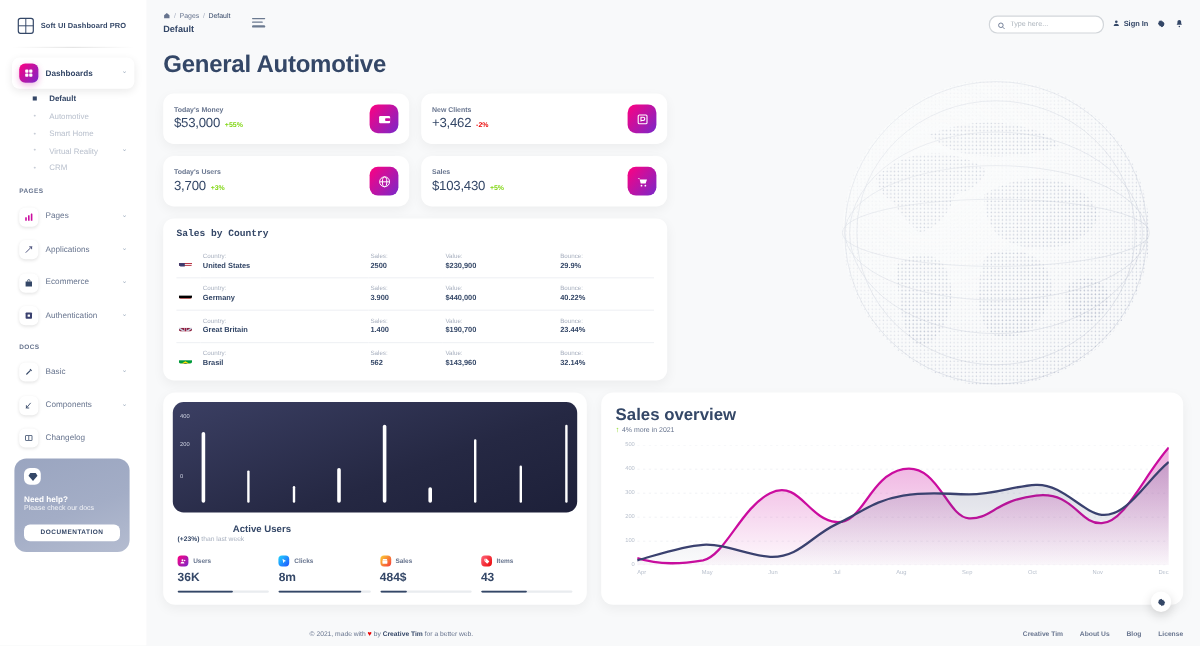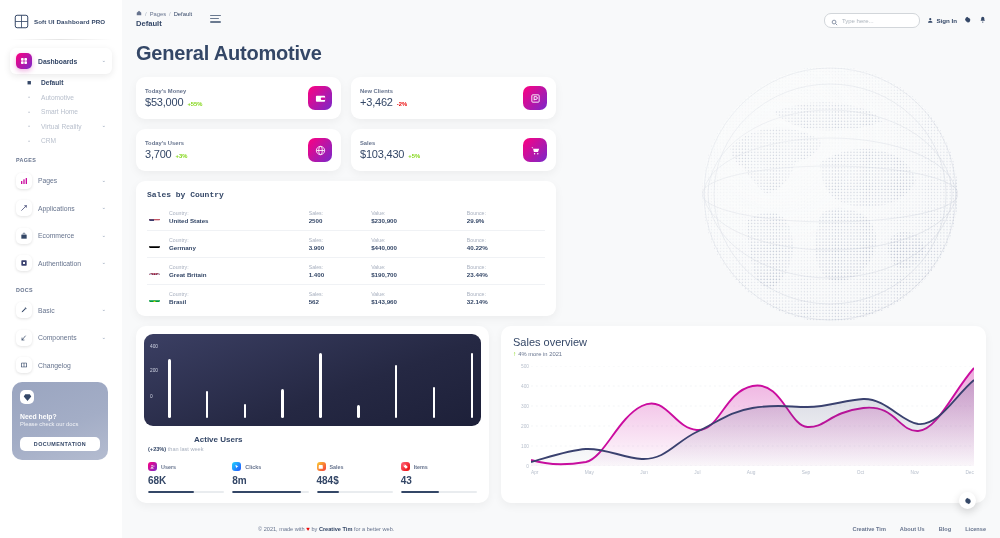--- a/index.html
+++ b/index.html
@@ -165,21 +165,21 @@
   .m-ico { width: 9px; height: 9px; border-radius: 3px; display: flex; align-items: center; justify-content: center; color: #fff; font-size: 5px; }
   .m-name { font-size: 5.4px; font-weight: 600; color: #67748e; }
   .m-val { font-size: 10px; font-weight: 700; color: #344767; margin-top: 4px; }
   .m-bar { height: 2px; border-radius: 2px; background: #e9ecef; margin-top: 5px; overflow: hidden; }
   .m-bar > i { display: block; height: 100%; background: #344767; border-radius: 2px; }
 
   .sales-card {
     background: #fff; border-radius: 10px; box-shadow: 0 3px 10px rgba(20,20,20,.05);
     flex: 1; padding: 10px 12px 6px 12px; position: relative;
   }
-  .sc-title { font-size: 11px; font-weight: 400; color: #344767; }
+  .sc-title { font-size: 14px; font-weight: 700; color: #344767; }
   .sc-sub { font-size: 5.8px; color: #67748e; margin-top: 3px; display: flex; align-items: center; gap: 2px; }
   .sc-sub .arrow { color: #82d616; font-size: 6.5px; line-height: 1; }
   .linechart { position: relative; margin-top: 8px; height: 118px; }
   .lc-y { position: absolute; left: 0; top: 0; height: 100px; width: 16px; }
   .lc-ytick { position: absolute; font-size: 4.8px; color: #b7bfcc; right: 0; transform: translateY(-50%); }
   .lc-plot { position: absolute; left: 18px; right: 0; top: 0; height: 100px; }
   .lc-x { position: absolute; left: 18px; right: 0; top: 104px; display: flex; justify-content: space-between; }
   .lc-xtick { font-size: 4.8px; color: #b7bfcc; }
 
   .fab {
@@ -676,21 +676,21 @@
             <div class="m-head">
               <span class="m-ico" style="background:linear-gradient(310deg,#7928ca,#ff0080)">
                 <svg viewBox="0 0 24 24" width="5.5" height="5.5" fill="#fff">
                     <circle cx="9" cy="8" r="3.4"></circle>
                     <circle cx="17" cy="9" r="2.6"></circle>
                     <path d="M2 20c0-3.6 3-6 7-6s7 2.4 7 6z"></path>
                   </svg>
               </span>
               <span class="m-name">Users</span>
             </div>
-            <div class="m-val">68K</div>
+            <div class="m-val">36K</div>
             <div class="m-bar">
                 <i style="width:60%"></i>
               </div>
           </div>
           <div>
             <div class="m-head">
               <span class="m-ico" style="background:linear-gradient(310deg,#2152ff,#21d4fd)">
                 <svg viewBox="0 0 24 24" width="5.5" height="5.5" fill="#fff">
                     <path d="M6 3l13 8-6 1.6L9.5 19z"></path>
                   </svg>

